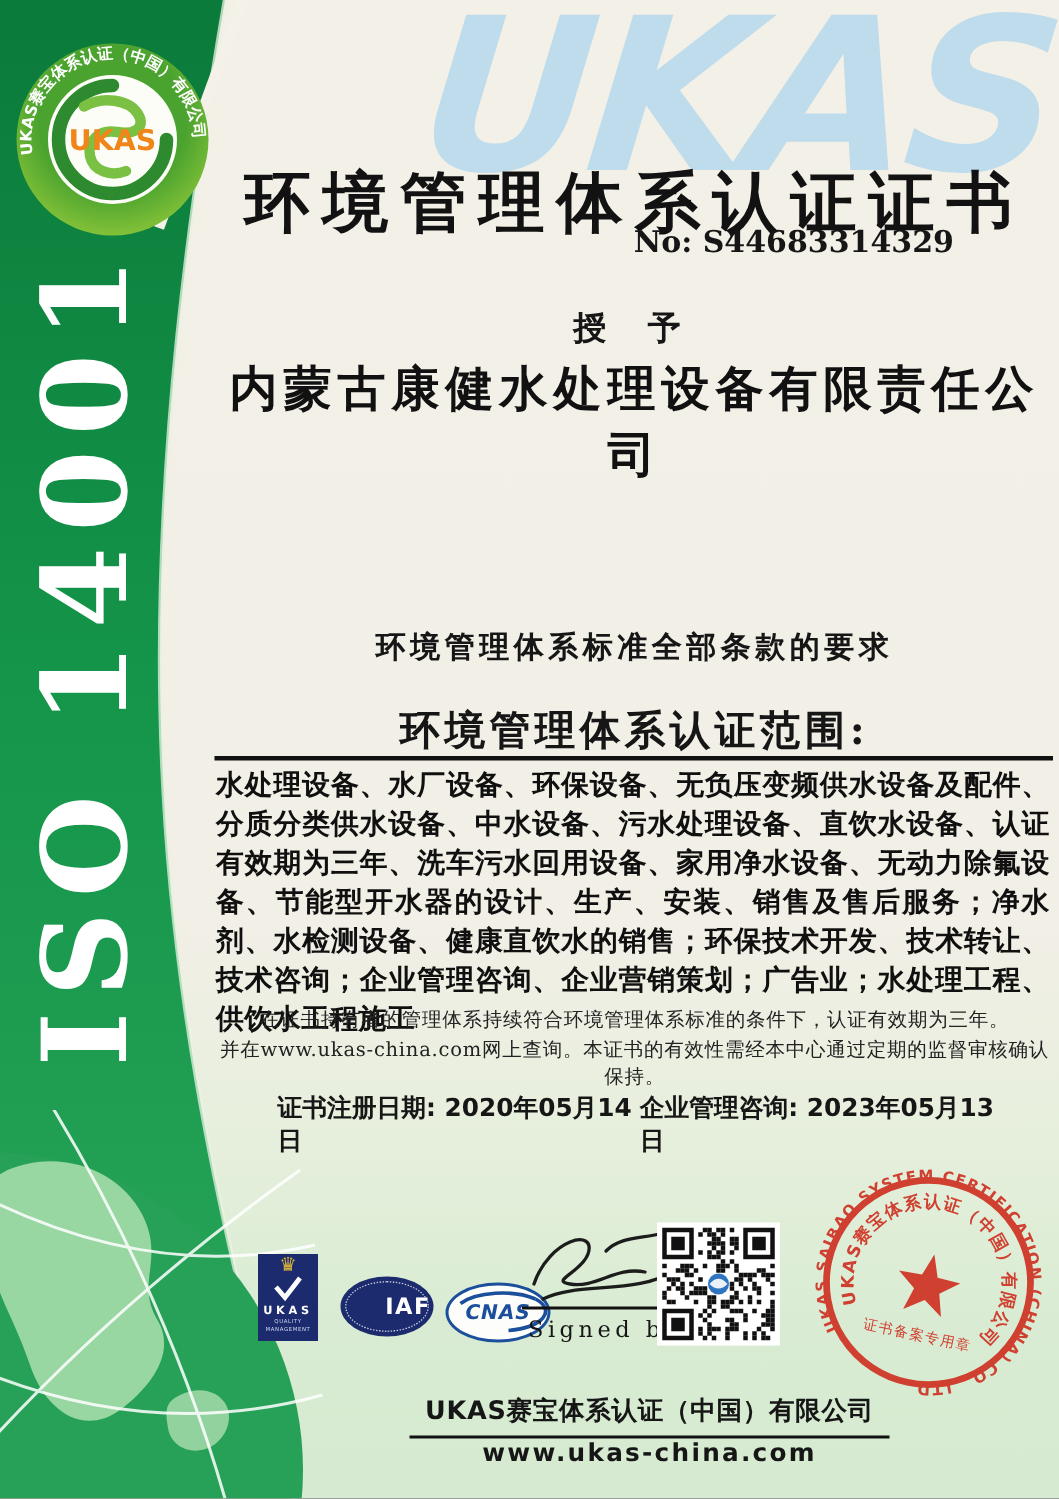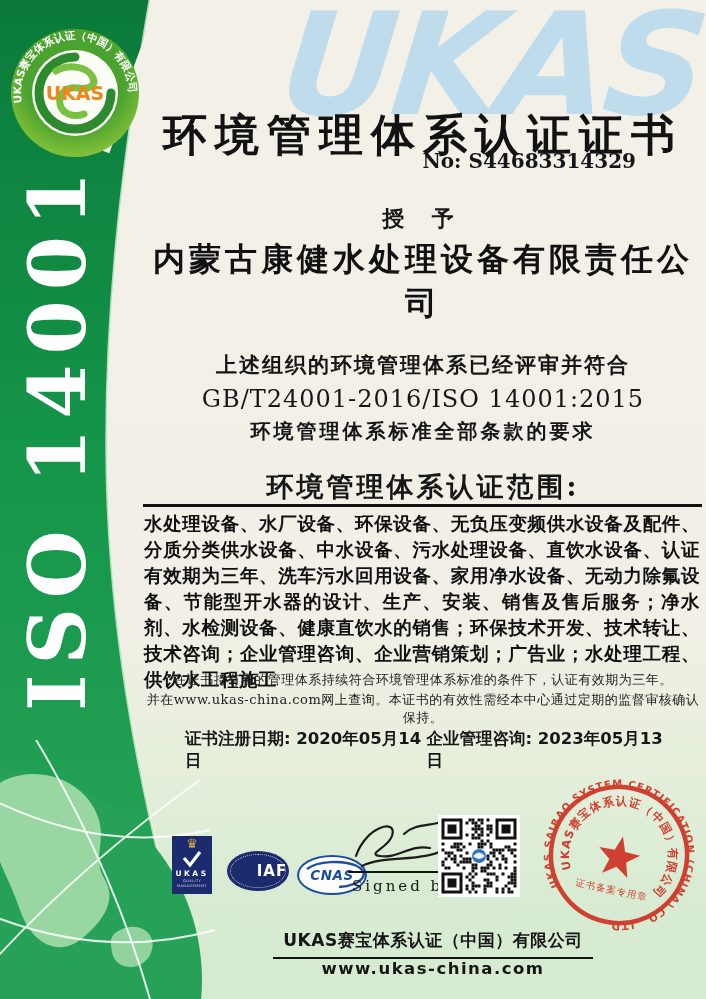--- a/index.html
+++ b/index.html
@@ -133,22 +133,20 @@
   <div id="watermark" class="abs">UKAS</div>
   <div id="title" class="abs ctr serif">环境管理体系认证证书</div>
   <div id="cert-no" class="abs serif">
     <span>No:</span>
     <span>S44683314329</span>
   </div>
 
   <div id="awarded" class="abs ctr">授 予</div>
   <div id="company" class="abs ctr serif">内蒙古康健水处理设备有限责任公司</div>
 
-  <div id="statement" class="abs ctr">上述组织的环境管理体系已经评审并符合</div>
-  <div id="standard" class="abs ctr serif">GB/T24001-2016/ISO 14001:2015</div>
   <div id="requirement" class="abs ctr serif">环境管理体系标准全部条款的要求</div>
 
   <div id="scope-head" class="abs ctr serif">环境管理体系认证范围:</div>
   <div id="scope-line" class="abs"></div>
   <div id="scope-text" class="abs">水处理设备、水厂设备、环保设备、无负压变频供水设备及配件、分质分类供水设备、中水设备、污水处理设备、直饮水设备、认证有效期为三年、洗车污水回用设备、家用净水设备、无动力除氟设备、节能型开水器的设计、生产、安装、销售及售后服务；净水剂、水检测设备、健康直饮水的销售；环保技术开发、技术转让、技术咨询；企业管理咨询、企业营销策划；广告业；水处理工程、供饮水工程施工</div>
 
   <div id="note1" class="abs ctr serif">在证书持有者的管理体系持续符合环境管理体系标准的条件下，认证有效期为三年。</div>
   <div id="note2" class="abs ctr serif">并在www.ukas-china.com网上查询。本证书的有效性需经本中心通过定期的监督审核确认保持。</div>
 
   <div id="dates" class="abs">

